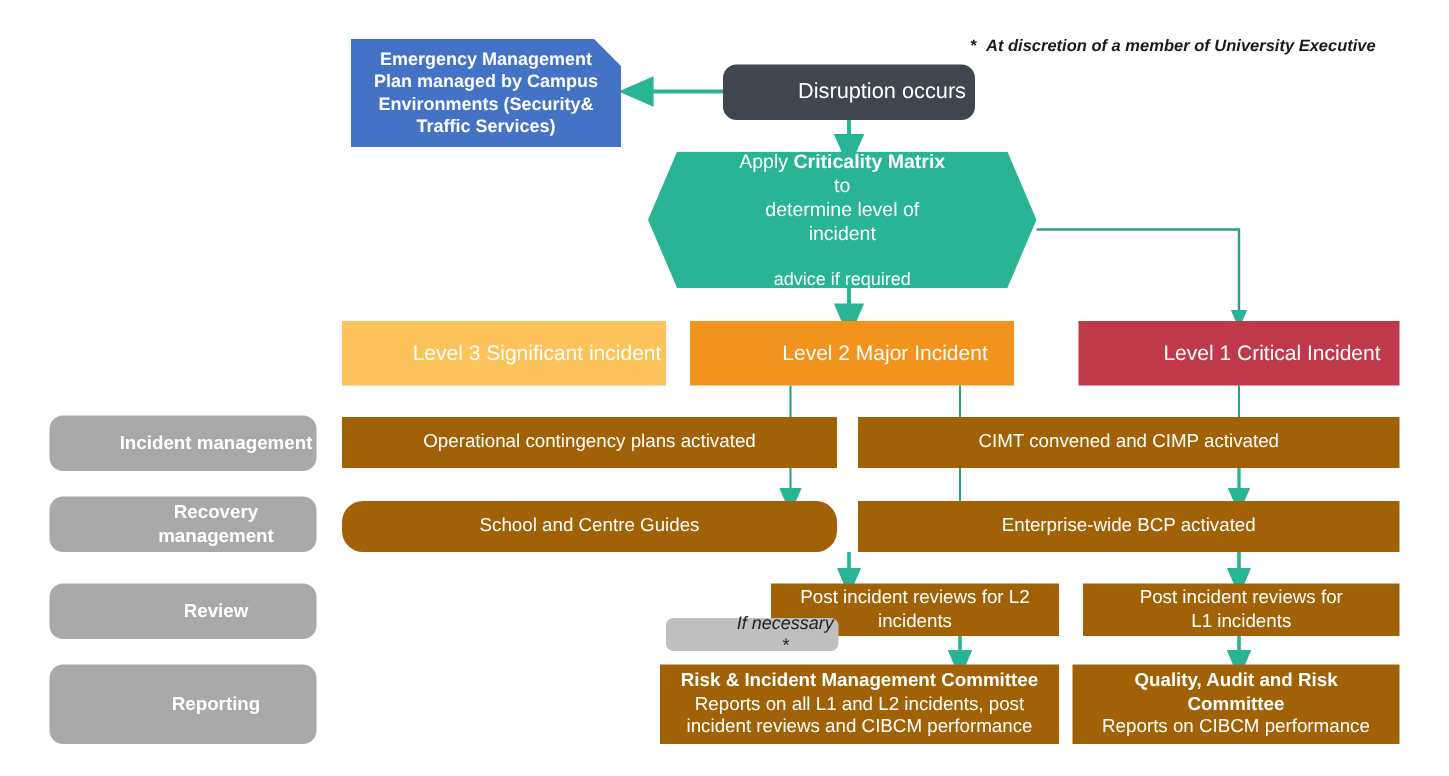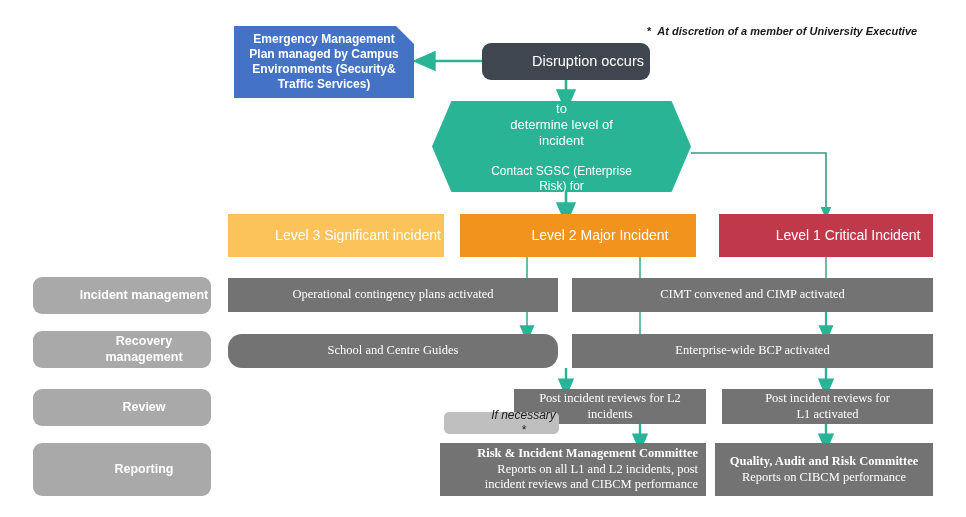--- a/index.html
+++ b/index.html
@@ -71,25 +71,24 @@
   
   .stage-label {
     background: #a9a9a9;
     border-radius: 9px;
     font-size: 12.5px;
     font-weight: bold;
   }
 
   
   .teal-box {
-    background: #737373;
+    background: #a16207;
     font-size: 12.5px;
     font-weight: 400;
     padding: 3px 8px;
-    font-family: Liberation Serif, serif;
   }
   .teal-box.bold-first .l1 { font-weight: bold; }
 
   
   .note-pill {
     background: #bfbfbf;
     border-radius: 5px;
     color: #222222;
     font-size: 12px;
     font-style: italic;
@@ -173,29 +172,28 @@
   <div class="node start-node" style="left:482px; top:43px; width:168px; height:37px;">
     <span>Disruption occurs</span>
   </div>
 
   <div class="node hex-node" style="left:432px; top:101px; width:259px; height:91px;">
     <div class="hex-title">
       <span style="display:inline;">Apply </span><b style="display:inline;">Criticality Matrix</b><span style="display:inline;"> to</span>
       <span>determine level of incident</span>
     </div>
     <div class="hex-sub">
-      <span>Contact SGSC (Enterprise Risk) for</span>
       <span>advice if required</span>
     </div>
   </div>
 
   <div class="node level-bar lvl3" style="left:228px; top:214px; width:216px; height:43px;">
     <span>Level 3 Significant incident</span>
   </div>
-  <div class="node level-bar lvl2" style="left:460px; top:214px; width:236px; height:43px;">
+  <div class="node level-bar lvl2" style="left:460px; top:214px; width:216px; height:43px;">
     <span>Level 2 Major Incident</span>
   </div>
   <div class="node level-bar lvl1" style="left:719px; top:214px; width:214px; height:43px;">
     <span>Level 1 Critical Incident</span>
   </div>
 
   <div class="node stage-label" style="left:33px; top:277px; width:178px; height:37px;">
     <span>Incident management</span>
   </div>
   <div class="node stage-label" style="left:33px; top:331px; width:178px; height:37px;">
@@ -221,28 +219,28 @@
   <div class="node teal-box" style="left:572px; top:334px; width:361px; height:34px;">
     <span>Enterprise-wide BCP activated</span>
   </div>
 
   <div class="node teal-box" style="left:514px; top:389px; width:192px; height:35px;">
     <span>Post incident reviews for L2</span>
     <span>incidents</span>
   </div>
   <div class="node teal-box" style="left:722px; top:389px; width:211px; height:35px;">
     <span>Post incident reviews for</span>
-    <span>L1 activated</span>
+    <span>L1 incidents</span>
   </div>
 
   <div class="node note-pill" style="left:444px; top:412px; width:115px; height:22px;">
     <span>If necessary *</span>
   </div>
 
-  <div class="node teal-box bold-first" style="left:440px; top:443px; width:266px; height:53px;text-align:right;">
+  <div class="node teal-box bold-first" style="left:440px; top:443px; width:266px; height:53px;">
     <span class="l1">Risk &amp; Incident Management Committee</span>
     <span>Reports on all L1 and L2 incidents, post</span>
     <span>incident reviews and CIBCM performance</span>
   </div>
   <div class="node teal-box bold-first" style="left:715px; top:443px; width:218px; height:53px;justify-content:center;">
     <span class="l1">Quality, Audit and Risk Committee</span>
     <span>Reports on CIBCM performance</span>
   </div>
 
 </div>

